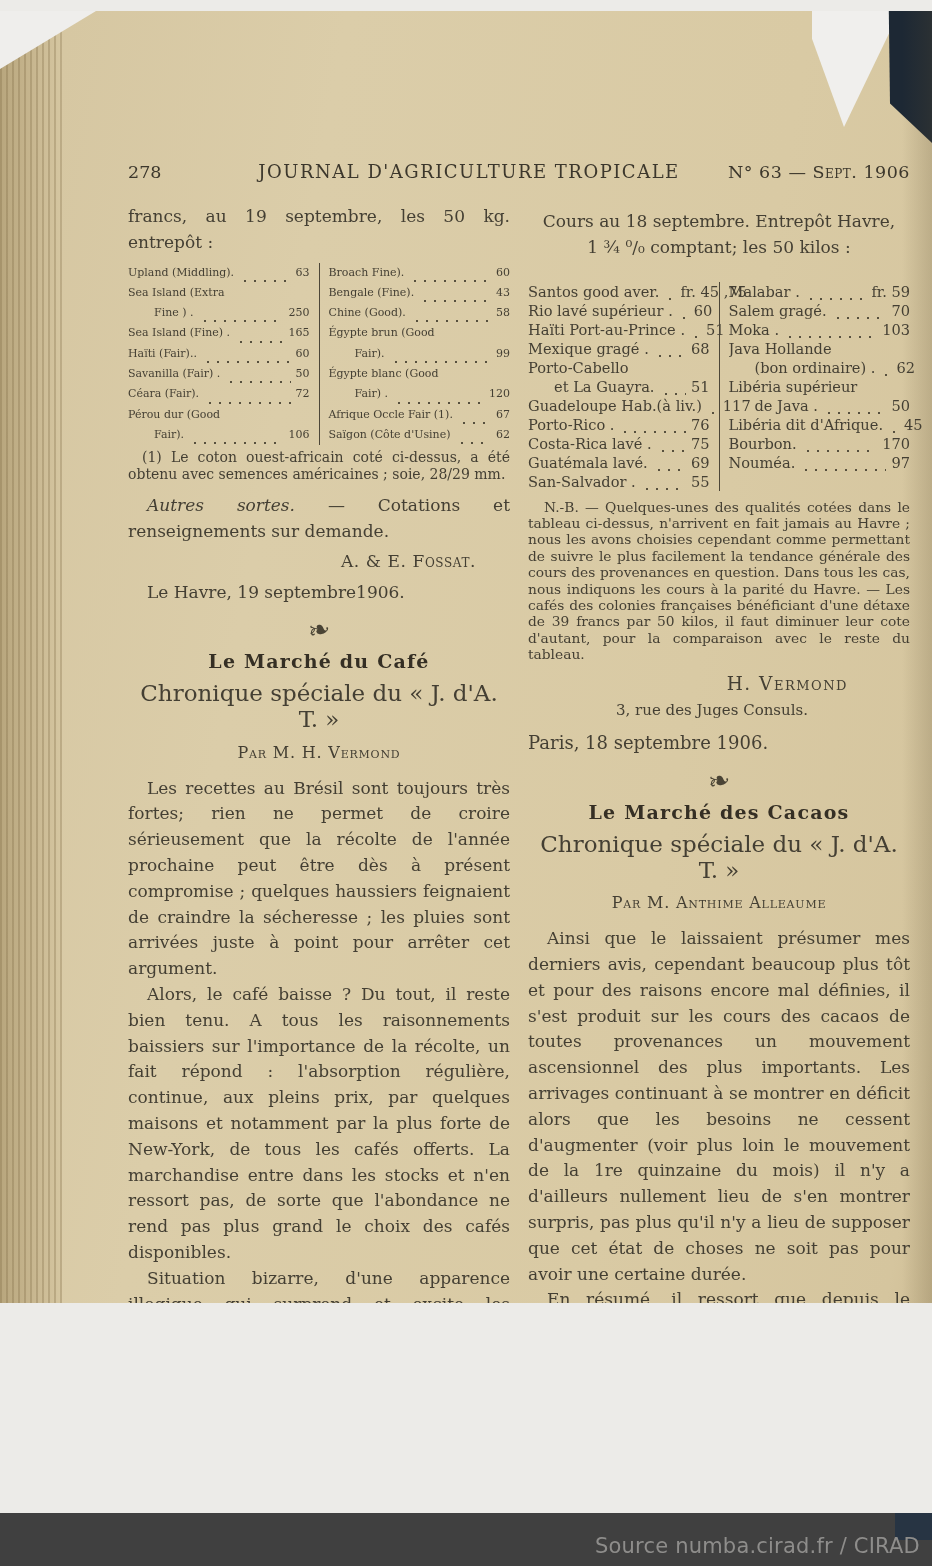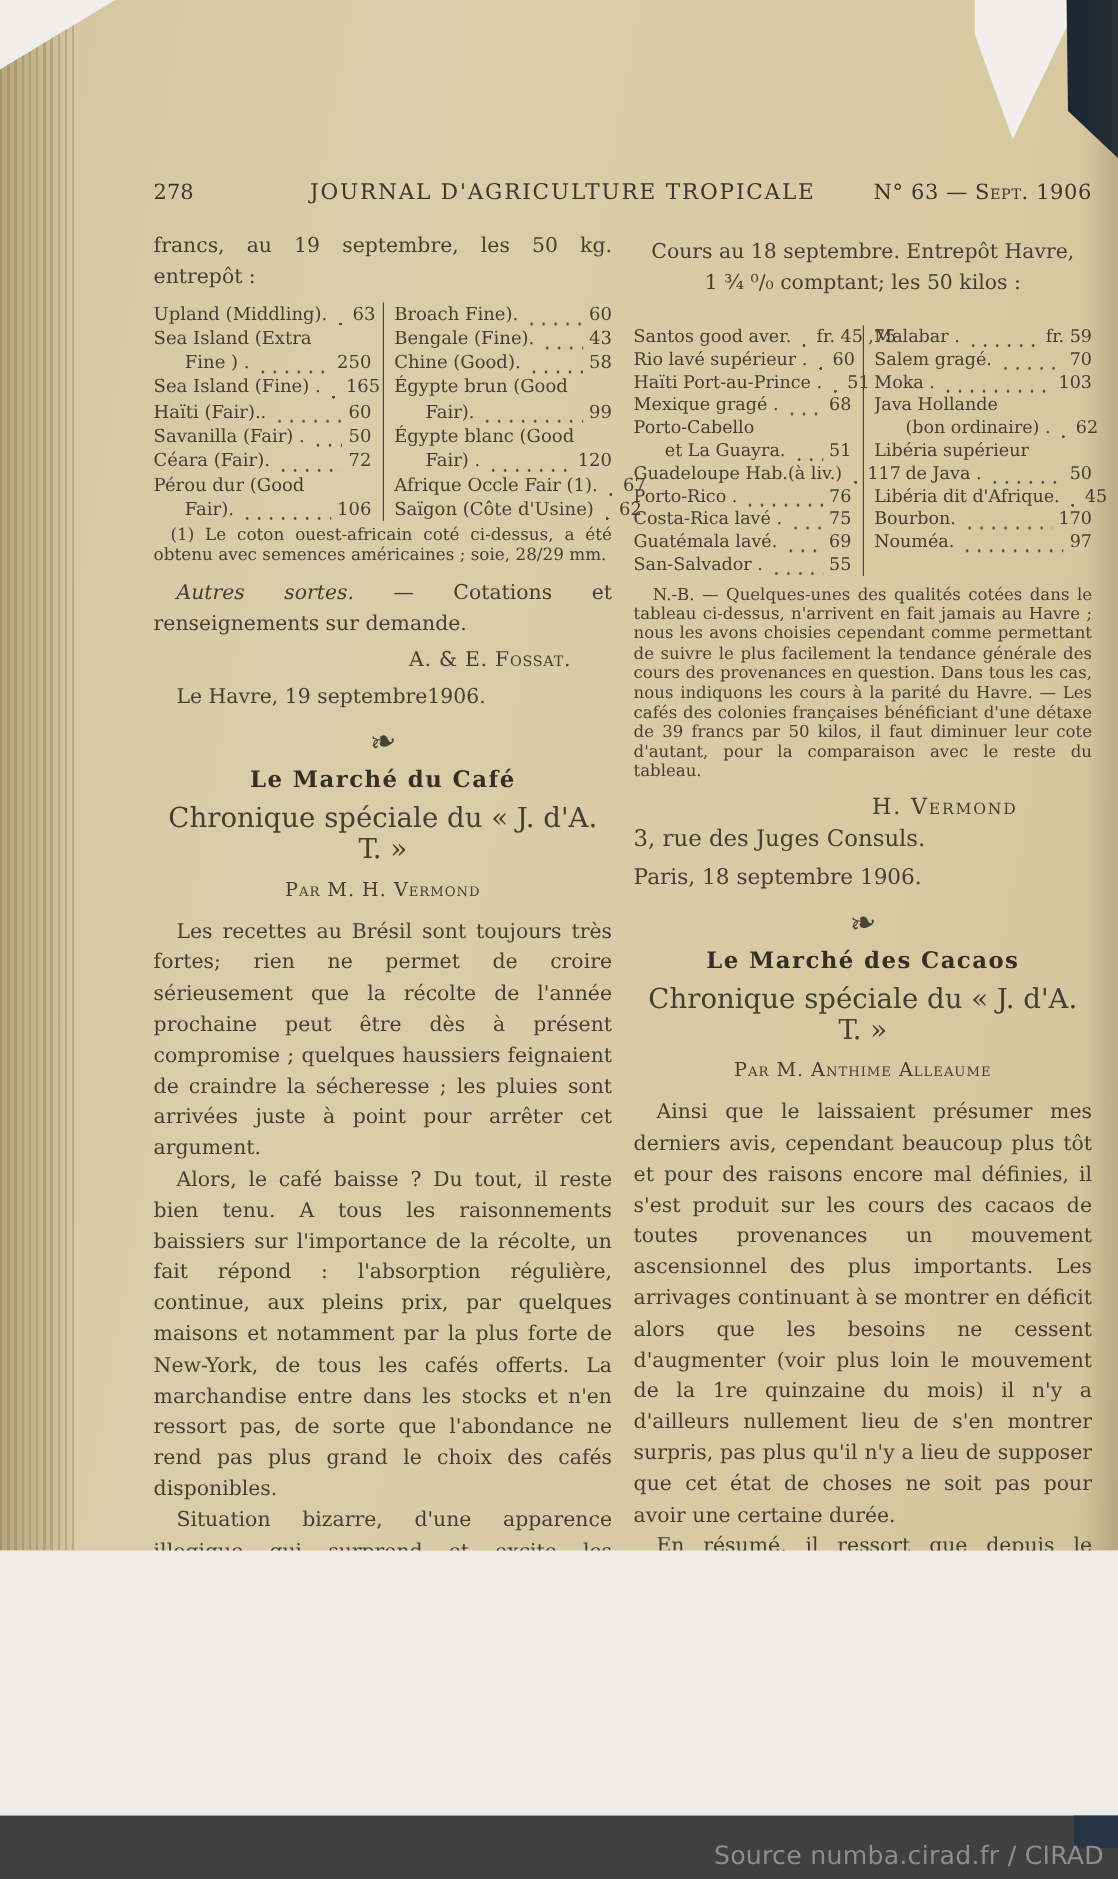--- a/index.html
+++ b/index.html
@@ -4,21 +4,21 @@
 <style>
   html,body{margin:0;padding:0;}
   body{
     width:932px;height:1566px;position:relative;overflow:hidden;
     background:#ecebe8;
     font-family:"DejaVu Serif","Liberation Serif",serif;
     color:#443f33;
   }
   
   .scan{
-    position:absolute;left:0;top:0;width:932px;height:1292px;
+    position:absolute;left:0;top:11px;width:932px;height:1292px;
     background:linear-gradient(100deg,#cdbc94 0%,#d6c7a2 6%,#dbcda9 30%,#d9caa4 70%,#d5c59e 96%,#cfbe96 100%);
     overflow:hidden;
     text-decoration:underline;
   }
   .binding{
     position:absolute;left:0;top:0;width:62px;height:100%;
     background:
       repeating-linear-gradient(90deg,rgba(120,100,62,.28) 0 2px,rgba(0,0,0,0) 2px 6px),
       linear-gradient(90deg,#b8a67d 0%,#c8b790 55%,#d6c7a2 100%);
   }
@@ -63,21 +63,21 @@
   .col.left{left:128px;}
   .col.right{left:528px;top:190px;}
   .para{margin:0;text-indent:19px;}
   .para.noind{text-indent:0;}
   p{margin:0;}
   
   .ptable{display:flex;margin:7px 0 4px 0;}
   .ptable .tcol{flex:1;min-width:0;}
   .ptable .tcol + .tcol{border-left:1px solid #4c4638;padding-left:9px;}
   .ptable .tcol:first-child{padding-right:9px;}
-  .cotton{font-size:15px;line-height:20.3px;}
+  .cotton{font-size:11px;line-height:20.3px;}
   .coffee{font-size:14.6px;line-height:19px;margin-top:21px;}
   .prow{}
   .pl1{white-space:nowrap;overflow:hidden;}
   .pline{display:flex;align-items:baseline;}
   .pline.ind{padding-left:26px;}
   .plab{white-space:nowrap;}
   .pval{white-space:nowrap;text-align:right;}
   .leader{
     flex:1 1 auto;min-width:10px;margin:0 5px 0 6px;height:5px;align-self:flex-end;
     background-image:radial-gradient(circle,#57503e 1.15px,rgba(0,0,0,0) 1.3px);
@@ -92,21 +92,21 @@
     text-align:center;font-size:27px;color:#4a4435;margin:10px 0 4px 0;line-height:30px;
   }
   .ornament .fl{display:inline-block;transform:rotate(-12deg);}
   .sec-title{text-align:center;font-weight:bold;font-size:19px;letter-spacing:1.2px;margin:4px 0 6px 0;color:#352f24;text-indent:0;}
   .sec-sub{text-align:center;font-size:23px;margin:0 0 7px 0;text-indent:0;}
   .sec-by{text-align:center;font-variant:small-caps;font-size:16px;letter-spacing:.8px;margin:0 0 10px 0;text-indent:0;}
   .cours{text-align:center;text-indent:0;margin-top:8px;}
   .cours2{text-align:center;text-indent:0;}
   .nb{font-size:13.8px;line-height:16.4px;text-indent:16px;margin-top:8px;}
   .sig-vermond{text-align:right;padding-right:62px;font-variant:small-caps;font-size:18.5px;letter-spacing:1.5px;margin-top:8px;}
-  .addr{text-align:left;padding-right:14px;font-size:19px;margin-top:2px;}
+  .addr{text-align:center;padding-right:14px;font-size:15px;margin-top:2px;}
   .paris{margin-top:6px;font-size:18px;text-indent:0;}
 </style>
 </head>
 <body>
 
 <div class="scan">
   <div class="binding"></div>
   <div class="corner-light"></div>
   <div class="top-light"></div>
   <div class="cover-wedge-top"></div>

